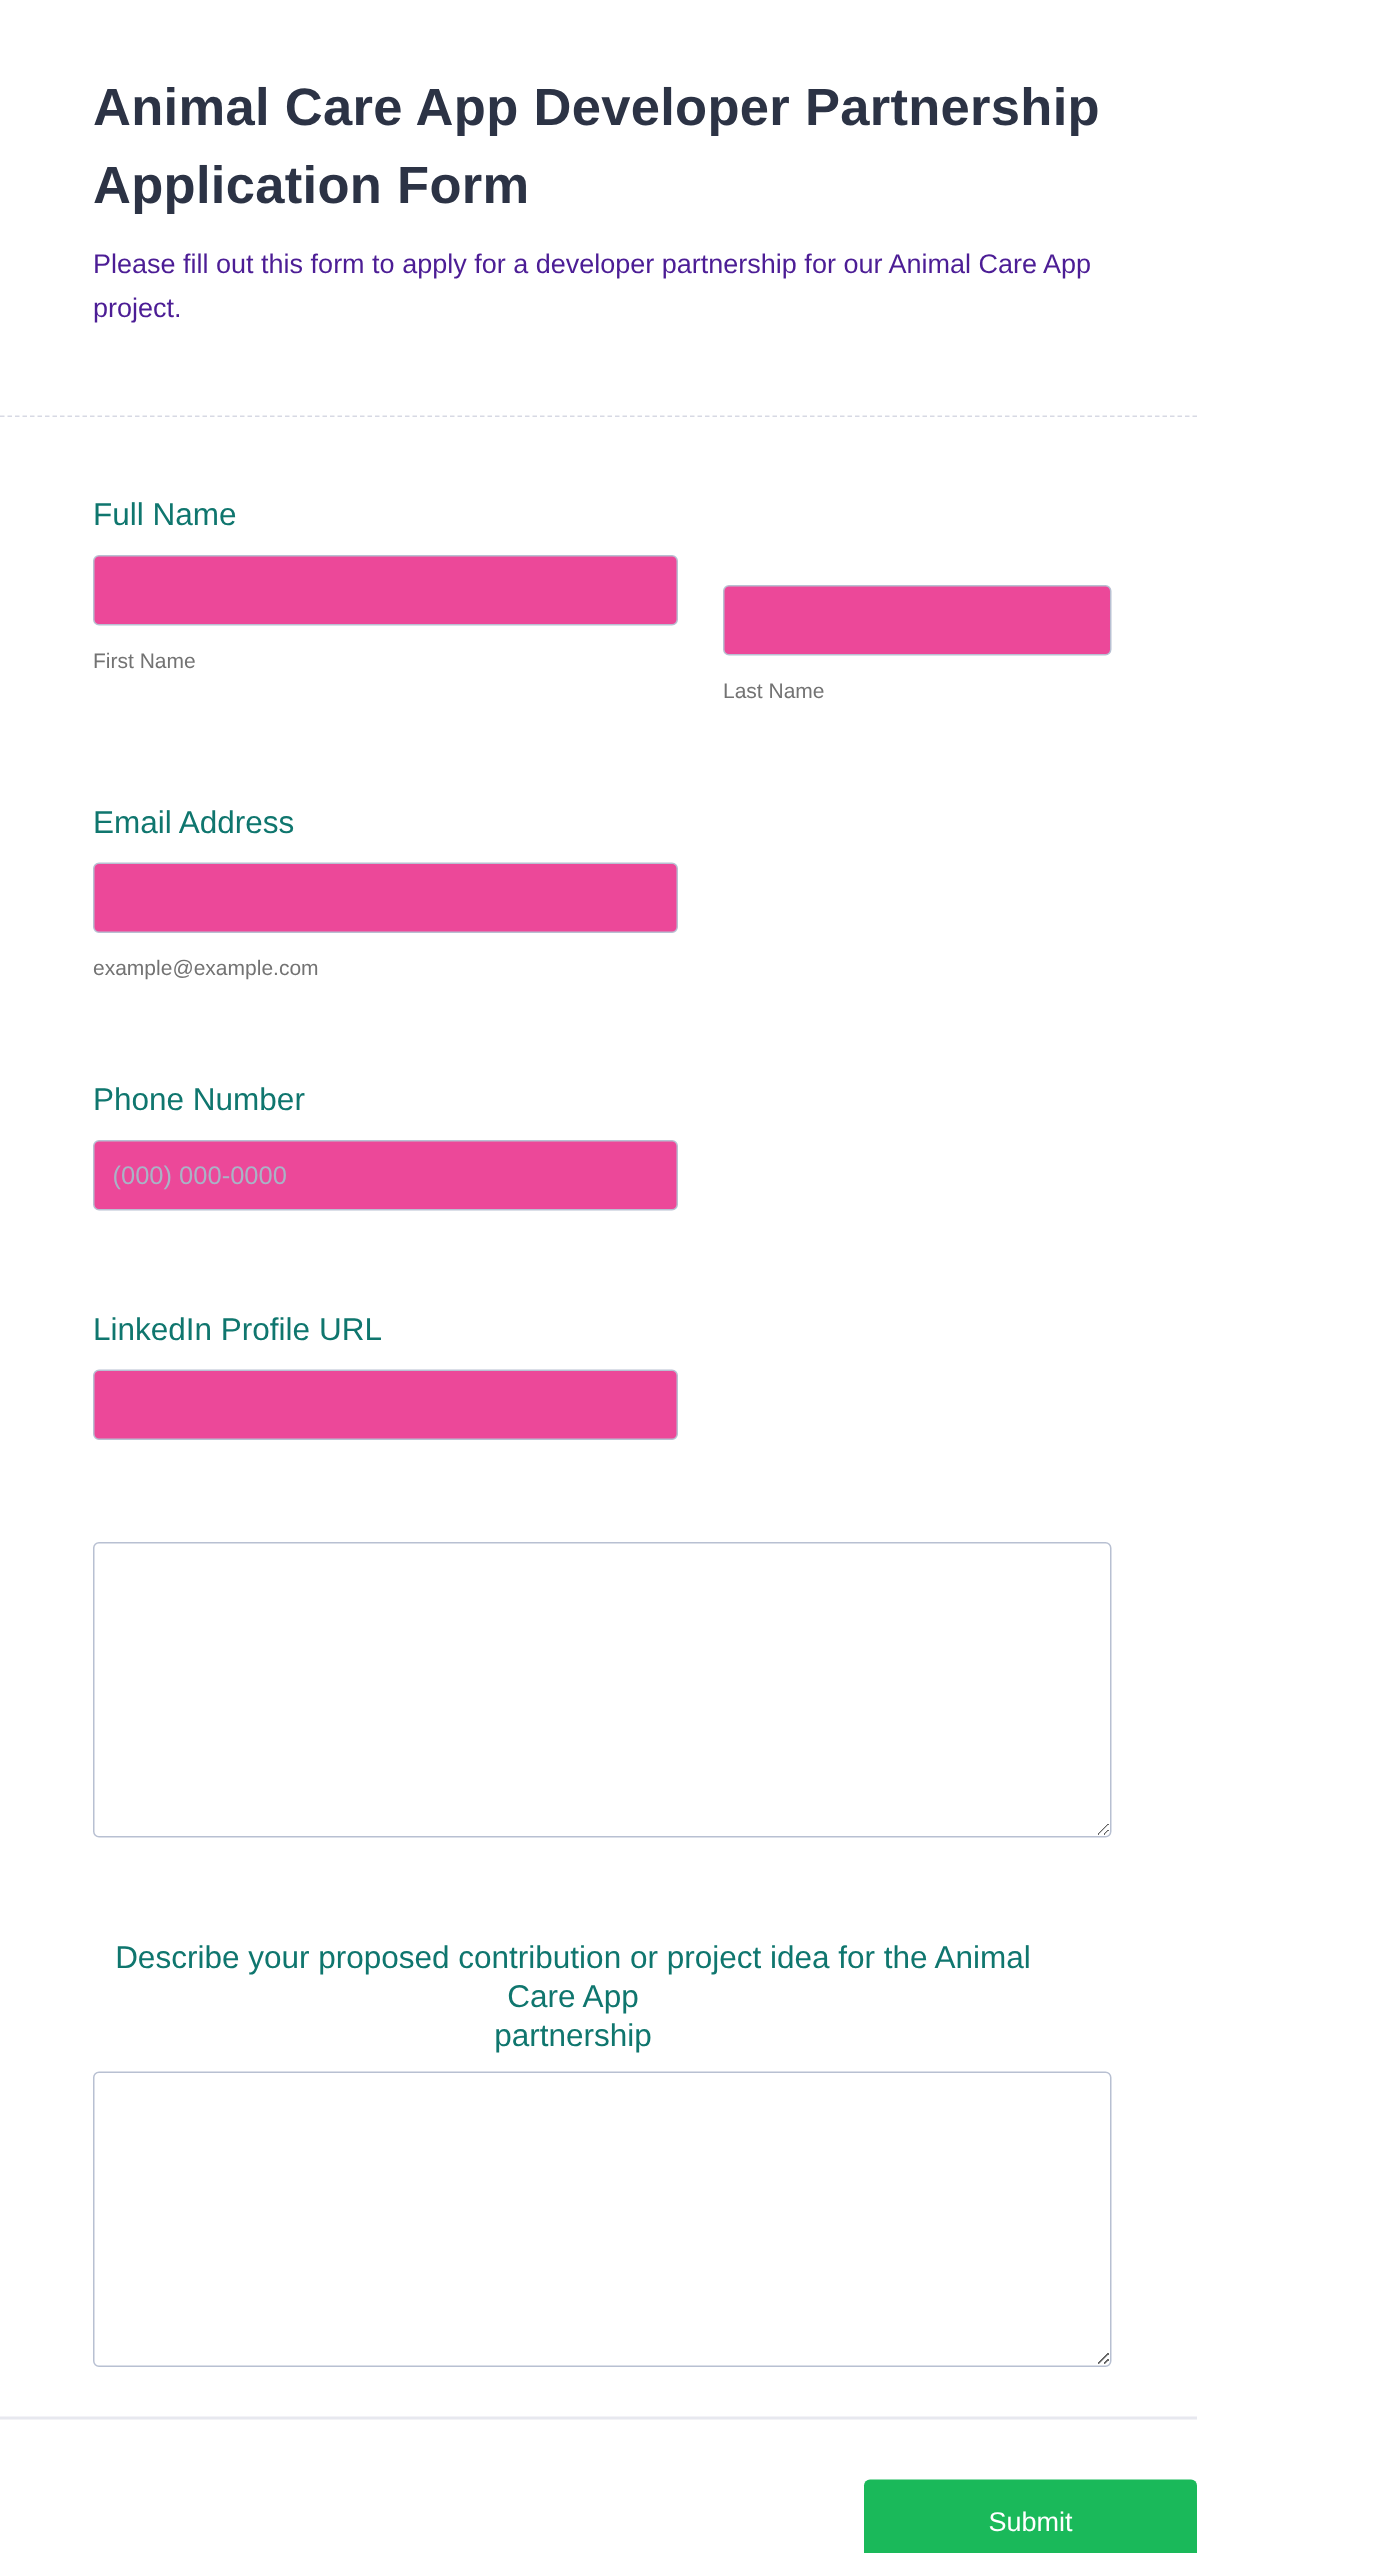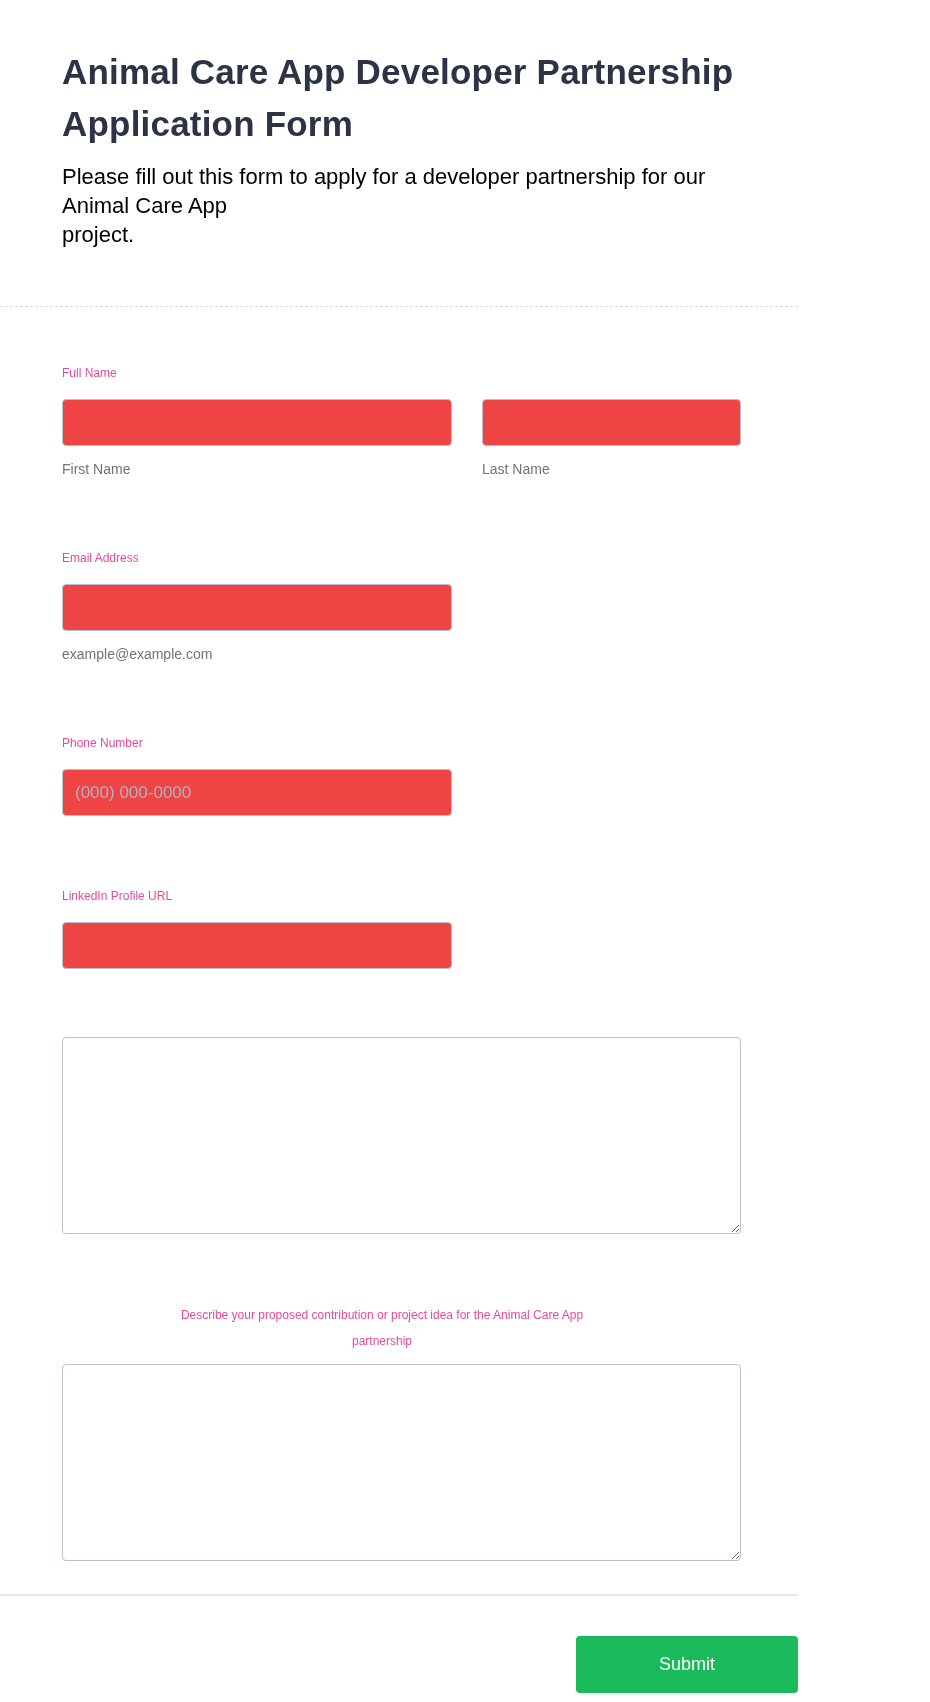--- a/index.html
+++ b/index.html
@@ -16,62 +16,62 @@
   
   .form-header { padding: 46px 60px 57px 62px; }
   .form-title {
     font-size: 35px;
     font-weight: 700;
     line-height: 52px;
     color: #2c3345;
     max-width: 780px;
     letter-spacing: 0.2px;
   }
-  .form-subtitle { margin-top: 12px; font-size: 22px; line-height: 29px; color: #000000; }
+  .form-subtitle { margin-top: 12px; font-size: 18px; line-height: 29px; color: #4c1d95; }
   .form-subtitle span { display: block; }
 
   .divider { border: none; border-top: 1px dashed #d7d9e4; height: 0; }
   .divider.thick { border-top: 2px solid #e7e8ef; }
 
   
   .form-body { padding: 0 57px 0 62px; }
   .form-line { }
   .mt-field { margin-top: 68px; }
   .mt-first { margin-top: 54px; }
 
   .field-label {
     display: block;
-    font-size: 12px;
+    font-size: 21px;
     font-weight: 500;
     line-height: 24px;
-    color: #ec4899;
+    color: #0f766e;
   }
   .field-label.two-line { line-height: 26px; max-width: 640px; text-align: center; }
   .field-label.two-line span { display: block; }
 
   .control { margin-top: 14px; }
 
   .text-input {
     display: block;
     width: 390px;
     height: 47px;
     border: 1px solid #b8c0d2;
     border-radius: 4px;
     padding: 0 12px;
     font-size: 17px;
     font-family: inherit;
     color: #2c3345;
-    background: #ef4444;
+    background: #ec4899;
     outline: none;
   }
   .text-input::placeholder { color: #a9b3c6; }
 
   .name-row { display: flex; gap: 30px; margin-top: 14px; }
   .name-col { width: 390px; flex: 0 0 auto; }
-  .name-col.grow { width: auto; flex: 1 1 auto; }
+  .name-col.grow { width: auto; flex: 1 1 auto; margin-top: 20px; }
   .name-col .text-input { width: 100%; margin-top: 0; }
 
   .sublabel {
     margin-top: 14px;
     font-size: 14px;
     line-height: 18px;
     color: #737373;
   }
 
   .textarea {

